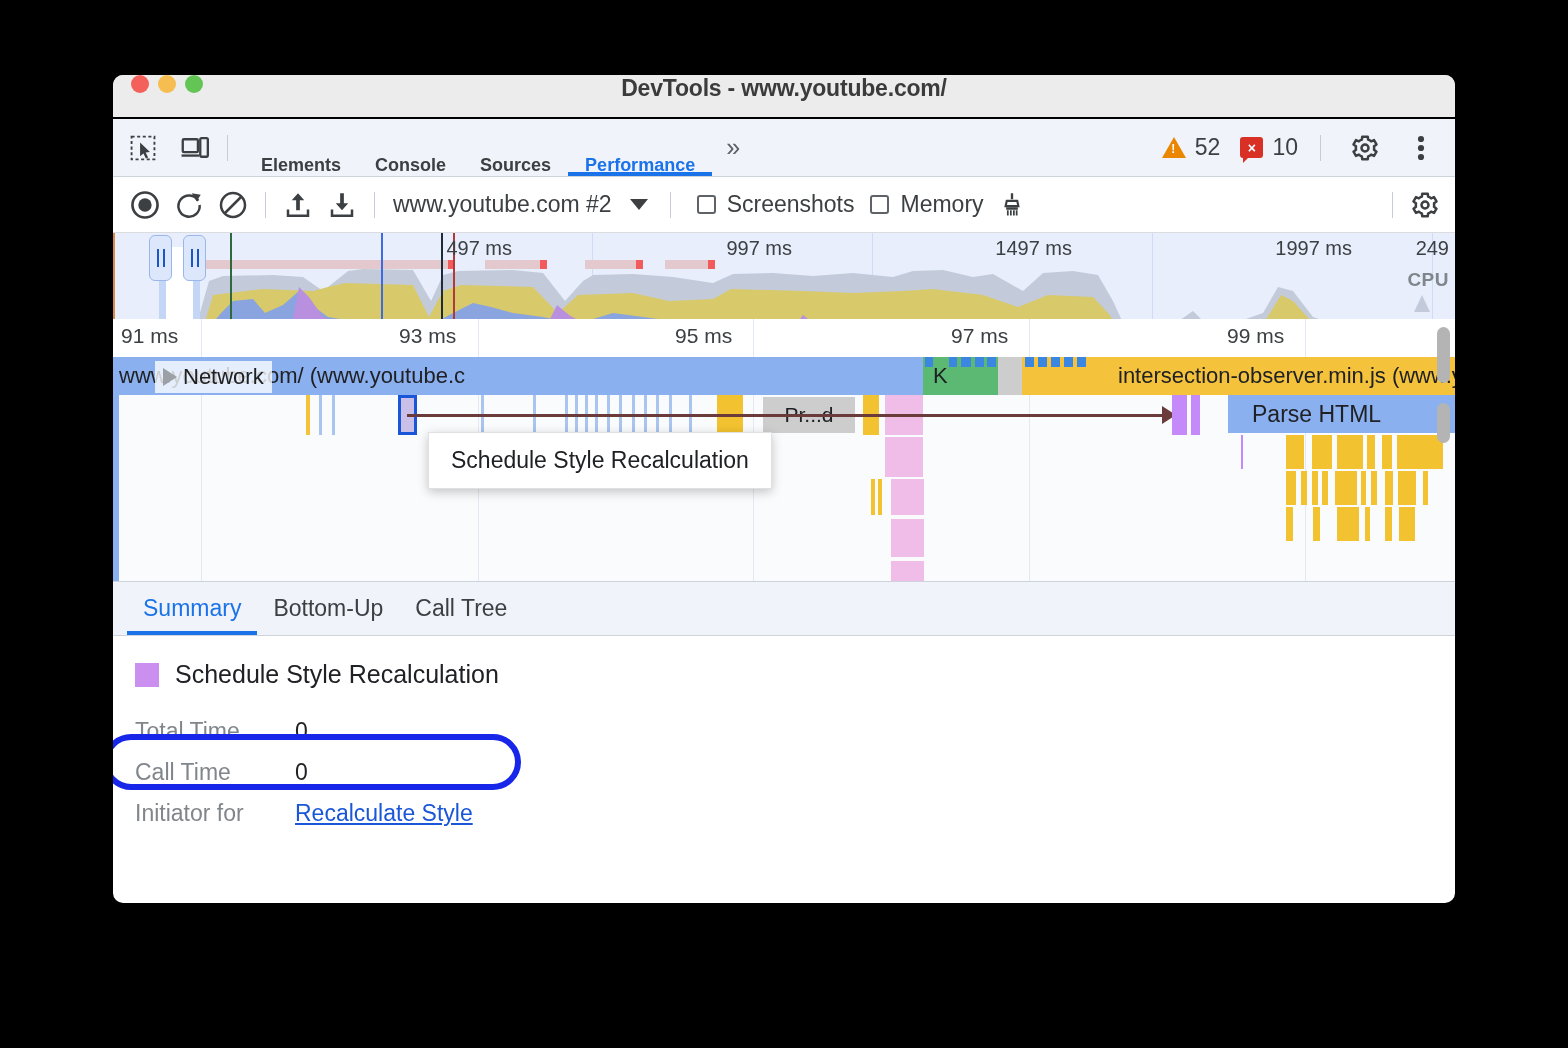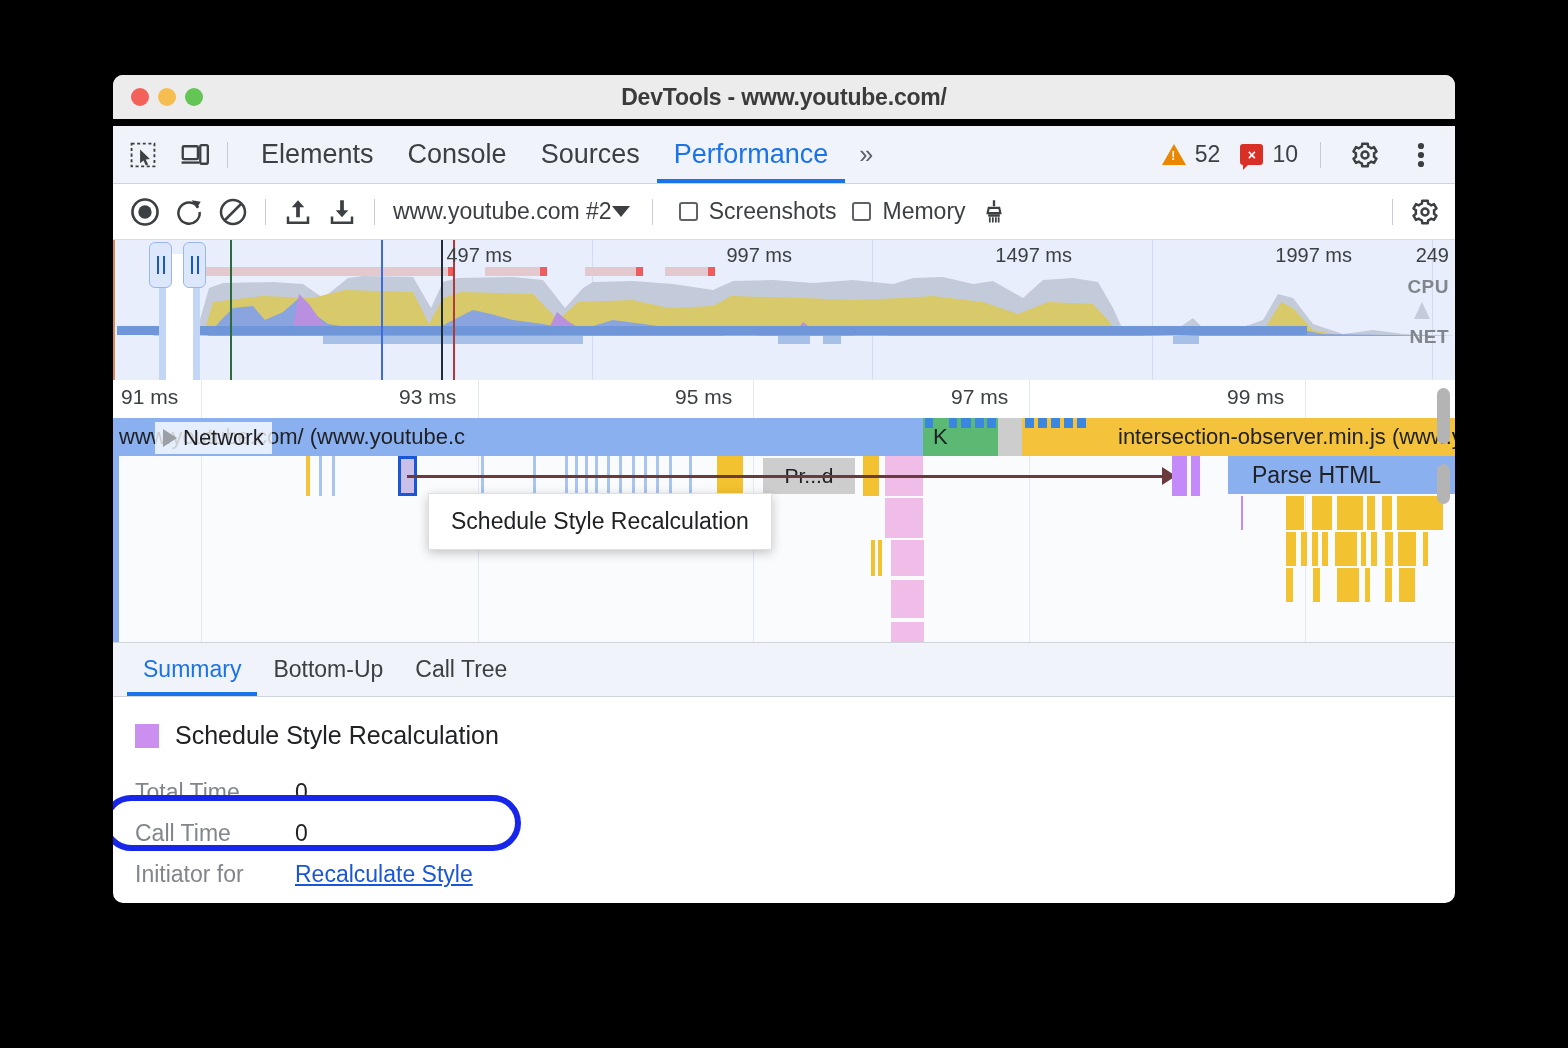--- a/index.html
+++ b/index.html
@@ -10,23 +10,23 @@
   }
   .window {
     position: absolute; left: 113px; top: 75px;
     width: 1342px; height: 828px;
     background: #fff; border-radius: 10px;
     overflow: hidden;
     box-shadow: 0 4px 24px rgba(0,0,0,.35);
   }
   
   .titlebar {
-    height: 51px; background: #ececec;
-    display: flex; align-items: center;
-    position: relative; border-bottom: 7px solid #000000;
+    height: 44px; background: #ececec;
+    display: flex; align-items: flex-start;
+    position: relative; border-bottom: 2px solid #000000;
   }
   .traffic { display: flex; gap: 9px; padding-left: 18px; }
   .dot { width: 18px; height: 18px; border-radius: 50%; }
   .dot.red { background: #f4615b; }
   .dot.yellow { background: #f6bd50; }
   .dot.green { background: #62c554; }
   .title {
     position: absolute; left: 0; right: 0; text-align: center;
     font-size: 23px; font-weight: bold; color: #3b3b3b;
     letter-spacing: -0.2px;
@@ -40,23 +40,24 @@
   }
   .tb-icon {
     width: 44px; height: 44px; margin-left: 8px;
     display: flex; align-items: center; justify-content: center;
     color: #3c4043; cursor: pointer;
   }
   .vsep { width: 1px; height: 26px; background: #c6cbd6; margin: 0 10px; }
   .tabs { display: flex; align-items: center; height: 100%; margin-left: 6px; }
   .tab {
     padding: 0 17px; height: 100%;
-    display: flex; align-items: center;
-    font-size: 27px; color: #3c4043; cursor: pointer;
+    display: flex; align-items: flex-end;
+    font-size: 18px; color: #3c4043; cursor: pointer;
     position: relative;
+    font-weight: bold;
   }
   .tab.active { color: #1a73e8; }
   .tab.active::after {
     content: ""; position: absolute; left: 0; right: 0; bottom: 0;
     height: 4px; background: #1a73e8;
   }
   .chev { font-size: 25px; color: #5f6368; padding: 0 14px; cursor: pointer; }
   .tb-right {
     margin-left: auto; display: flex; align-items: center;
     padding-right: 12px; gap: 4px;
@@ -88,37 +89,37 @@
     display: flex; align-items: center;
     border-bottom: 1px solid #dadce0;
     padding-left: 10px;
   }
   .pb-icon {
     width: 44px; height: 44px;
     display: flex; align-items: center; justify-content: center;
     color: #3c4043; cursor: pointer;
   }
   .selector {
-    display: flex; align-items: center; 
+    display: flex; align-items: center; gap: 18px;
     margin-left: 8px; cursor: pointer;
   }
   .selector .val { font-size: 23px; color: #3c4043; }
   .caret {
     width: 0; height: 0; border-left: 9px solid transparent;
     border-right: 9px solid transparent; border-top: 11px solid #3c4043;
   }
   .chkwrap { display: flex; align-items: center; gap: 11px; margin-left: 16px; cursor: pointer; }
   .chk {
     width: 19px; height: 19px; border: 2px solid #5f6368; border-radius: 3px;
     background: #fff;
   }
   .chklabel { font-size: 23px; color: #3c4043; }
   
   .overview {
-    height: 140px; background: #e8eefb; position: relative; overflow: hidden; text-decoration: underline;
+    height: 86px; background: #e8eefb; position: relative; overflow: hidden; text-decoration: underline;
   }
   .ov-grid { position: absolute; inset: 0; }
   .ov-gl { position: absolute; top: 0; bottom: 0; width: 1px; background: #cfdcf4; }
   .ov-label {
     position: absolute; top: 4px; font-size: 20px; color: #3c4043;
     transform: translateX(-100%); padding-right: 6px; white-space: nowrap;
   }
   .ov-side {
     position: absolute; right: 6px; font-size: 19px; color: #80868b;
     font-weight: bold; letter-spacing: .5px;

